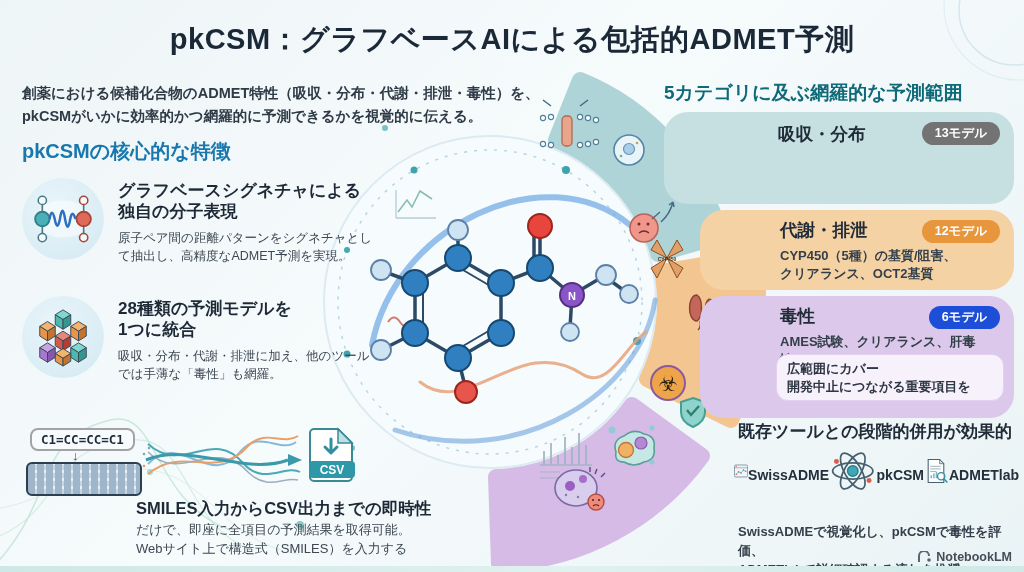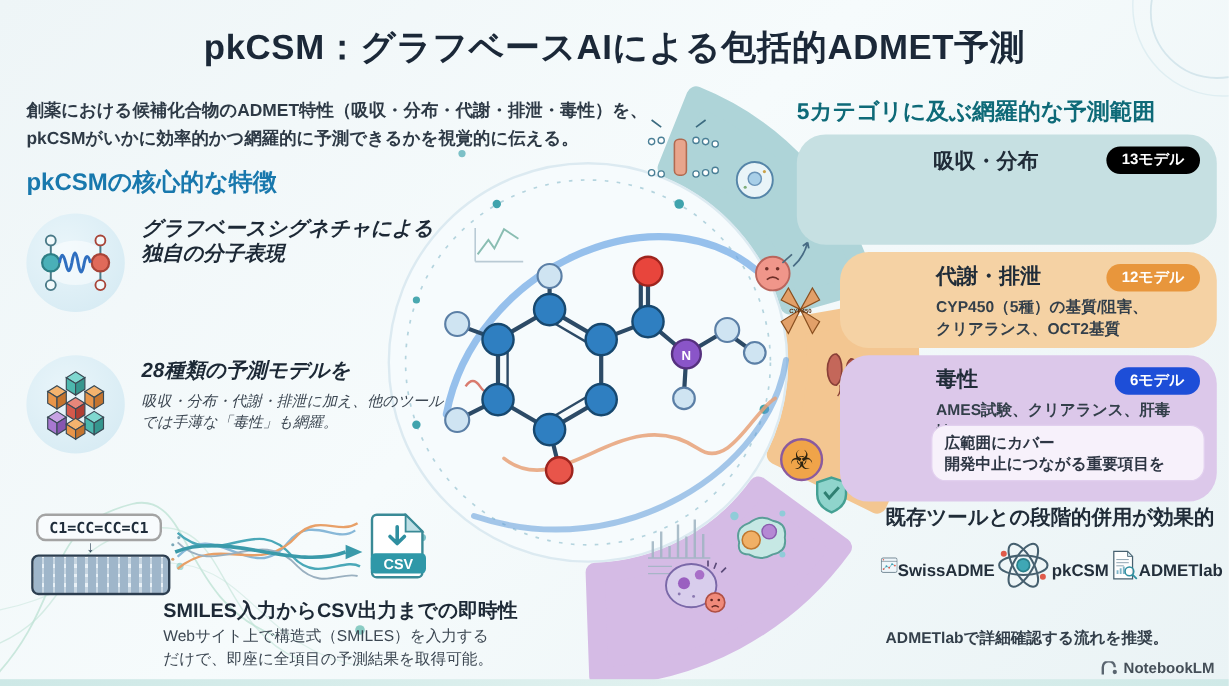--- a/index.html
+++ b/index.html
@@ -4,21 +4,21 @@
 <style>
   html,body{margin:0;padding:0;}
   body{width:1024px;height:572px;overflow:hidden;position:relative;
        font-family:"Liberation Sans","DejaVu Sans",sans-serif;
        background:linear-gradient(135deg,#eef5f7 0%,#f6fbfc 45%,#eaf3f5 100%);color:#232f3b;}
   .abs{position:absolute;}
   
   .main-title{left:0;right:0;top:20px;text-align:center;font-size:29px;font-weight:800;color:#1b2838;letter-spacing:.5px;}
   .intro{left:22px;top:82px;font-size:14.5px;font-weight:700;color:#2e3a46;line-height:1.6;}
   .left-heading{left:22px;top:138px;font-size:20px;font-weight:800;color:#1878ad;}
-  .feature{left:22px;width:376px;display:flex;gap:14px;align-items:flex-start;font-style:italic;}
+  .feature{left:22px;width:376px;display:flex;gap:14px;align-items:flex-start;}
   .f1{top:178px;} .f2{top:296px;}
   .feature-icon{width:82px;height:82px;border-radius:50%;flex:0 0 82px;
      background:radial-gradient(circle at 40% 35%,#e9f5fa,#d3e9f2);display:flex;align-items:center;justify-content:center;}
   .feature-title{font-size:17px;font-weight:800;color:#1d2936;line-height:1.25;margin-top:2px;}
   .feature-desc{font-size:12.5px;color:#3c4752;line-height:1.45;margin-top:6px;width:256px;font-weight:500;}
   
   .smiles-chip{left:30px;top:428px;border:2px solid #a3a3a3;border-radius:8px;background:#f8fbfd;
      font-family:"DejaVu Sans Mono","Liberation Mono",monospace;font-size:12.5px;font-weight:700;color:#1e2c3a;padding:2px 9px;}
   .down-arrow{left:72px;top:448px;font-size:13px;color:#33475a;font-weight:700;}
   .keyboard{left:26px;top:462px;width:112px;height:30px;border:2.5px solid #2c3e50;border-radius:6px;
@@ -29,21 +29,21 @@
   .wf-desc{left:136px;top:521px;font-size:13px;color:#3c4752;line-height:1.45;font-weight:500;}
   
   .right-heading{left:664px;top:80px;font-size:19px;font-weight:800;color:#0e6a78;}
   .card{border-radius:24px;box-sizing:border-box;}
   .card-teal{left:664px;top:112px;width:350px;height:92px;background:#c6e0e2;padding:10px 14px 0 114px;}
   .card-orange{left:700px;top:210px;width:314px;height:80px;background:#f5d2a4;padding:8px 14px 0 80px;}
   .card-purple{left:700px;top:296px;width:314px;height:122px;background:#dcc8ea;padding:8px 14px 0 80px;}
   .card-title{font-size:17.5px;font-weight:800;color:#202c38;}
   .card-desc{font-size:13px;color:#333f4a;line-height:1.42;margin-top:5px;font-weight:600;}
   .badge{position:absolute;right:14px;top:10px;color:#fff;font-size:12.5px;font-weight:700;border-radius:999px;padding:3px 13px;}
-  .badge-teal{background:#000000;} .badge-orange{background:#e8963c;} .badge-purple{background:#1d4ed8;}
+  .badge-teal{background:#737373;} .badge-orange{background:#e8963c;} .badge-purple{background:#1d4ed8;}
   sub{font-size:9px;}
   .callout{left:776px;top:354px;width:206px;background:#f7f1fb;border:1px solid #e2d0ef;border-radius:12px;
      padding:5px 10px;font-size:13px;font-weight:700;color:#2e3644;line-height:1.35;}
   
   .tools-heading{left:738px;top:420px;font-size:17px;font-weight:800;color:#202c38;}
   .tools-row{left:734px;top:448px;width:286px;display:flex;}
   .tool{width:95px;display:flex;flex-direction:row;align-items:center;}
   .tool-label{font-size:14px;font-weight:700;color:#232f3b;margin-top:7px;}
   .tools-desc{left:738px;top:523px;font-size:13px;color:#333f4a;line-height:1.45;font-weight:600;}
   
@@ -241,20 +241,21 @@
       <circle cx="10" cy="30" r="7" fill="#4ab0b8" stroke="#2e7f86" stroke-width="1.8"></circle>
       <circle cx="50" cy="30" r="7" fill="#e06a5a" stroke="#a84438" stroke-width="1.8"></circle>
       <path d="M 17,30 q 2,-12 5,0 q 2.5,13 5,0 q 2.5,-16 5,0 q 2.5,15 5,0 q 2,-10 5,0" stroke="#2f6fc0" stroke-width="2.4" fill="none"></path>
     </svg>
   </div>
   <div>
     <div class="feature-title">
       <div>グラフベースシグネチャによる</div>
       <div>独自の分子表現</div>
     </div>
+    <div class="feature-desc">原子ペア間の距離パターンをシグネチャとして抽出し、高精度なADMET予測を実現。</div>
   </div>
 </div>
 
 <div class="abs feature f2">
   <div class="feature-icon">
     <svg width="62" height="62" viewBox="0 0 64 64">
       <g stroke-width="1" stroke="#3a4a55">
         <g>
             <polygon points="32,4 40,9 32,14 24,9" fill="#7fd8d0"></polygon>
             <polygon points="24,9 32,14 32,24 24,19" fill="#4cb8ae"></polygon>
@@ -289,20 +290,21 @@
             <polygon points="32,44 40,49 32,54 24,49" fill="#f4b36e"></polygon>
             <polygon points="24,49 32,54 32,62 24,57" fill="#e8954a"></polygon>
             <polygon points="40,49 32,54 32,62 40,57" fill="#c4742e"></polygon>
           </g>
       </g>
     </svg>
   </div>
   <div>
     <div class="feature-title">
       <div>28種類の予測モデルを</div>
+      <div>1つに統合</div>
     </div>
     <div class="feature-desc">吸収・分布・代謝・排泄に加え、他のツールでは手薄な「毒性」も網羅。</div>
   </div>
 </div>
 
 <div class="abs smiles-chip">C1=CC=CC=C1</div>
 <div class="abs down-arrow">↓</div>
 <div class="abs keyboard"></div>
 
 <svg class="abs" style="left:140px;top:424px;" width="168" height="72" viewBox="0 0 168 72">
@@ -320,22 +322,22 @@
 <svg class="abs" style="left:306px;top:427px;" width="52" height="58" viewBox="0 0 52 58">
   <path d="M 8,2 h 24 l 14,14 v 34 a 4,4 0 0 1 -4,4 h -34 a 4,4 0 0 1 -4,-4 v -44 a 4,4 0 0 1 4,-4 Z" fill="#ffffff" stroke="#3a8a96" stroke-width="2"></path>
   <path d="M 32,2 l 14,14 h -14 Z" fill="#bfe0e6" stroke="#3a8a96" stroke-width="1.5"></path>
   <path d="M 25,12 v 14 M 25,26 l -6,-6 M 25,26 l 6,-6" stroke="#2f8fa0" stroke-width="3" fill="none" stroke-linecap="round"></path>
   <rect x="3" y="34" width="46" height="17" rx="4" fill="#2f98a8"></rect>
   <text x="26" y="47" font-size="12" font-weight="bold" fill="#ffffff" text-anchor="middle" font-family="Liberation Sans,sans-serif">CSV</text>
 </svg>
 
 <div class="abs wf-title">SMILES入力からCSV出力までの即時性</div>
 <div class="abs wf-desc">
+  <div>だけで、即座に全項目の予測結果を取得可能。</div>
   <div>Webサイト上で構造式（SMILES）を入力する</div>
-  <div>だけで、即座に全項目の予測結果を取得可能。</div>
 </div>
 
 <div class="abs right-heading">5カテゴリに及ぶ網羅的な予測範囲</div>
 
 <div class="abs card card-teal">
   <span class="badge badge-teal">13モデル</span>
   <div class="card-title">吸収・分布</div>
 </div>
 
 <div class="abs card card-orange">
@@ -396,20 +398,21 @@
       <path d="M 12,15 h 20 M 12,20 h 20 M 12,25 h 12" stroke="#8aa0ae" stroke-width="1.5"></path>
       <path d="M 14,38 v -6 M 19,38 v -9 M 24,38 v -12" stroke="#7fb5c8" stroke-width="3"></path>
       <circle cx="33" cy="34" r="7" stroke="#2f8fa0" stroke-width="2.5" fill="rgba(255,255,255,.6)"></circle>
       <path d="M 38,39 L 44,45" stroke="#2f8fa0" stroke-width="3" stroke-linecap="round"></path>
     </svg>
     <div class="tool-label">ADMETlab</div>
   </div>
 </div>
 
 <div class="abs tools-desc">
+  <div>SwissADMEで視覚化し、pkCSMで毒性を評価、</div>
   <div>ADMETlabで詳細確認する流れを推奨。</div>
 </div>
 
 <div class="abs brand">
   <svg width="15" height="13" viewBox="0 0 15 13">
     <path d="M 2,11 V 5 a 5,5 0 0 1 10,0" stroke="#5a6570" stroke-width="2" fill="none"></path>
     <circle cx="12" cy="9" r="1.8" fill="#5a6570"></circle>
   </svg>
   <span>NotebookLM</span>
 </div>

